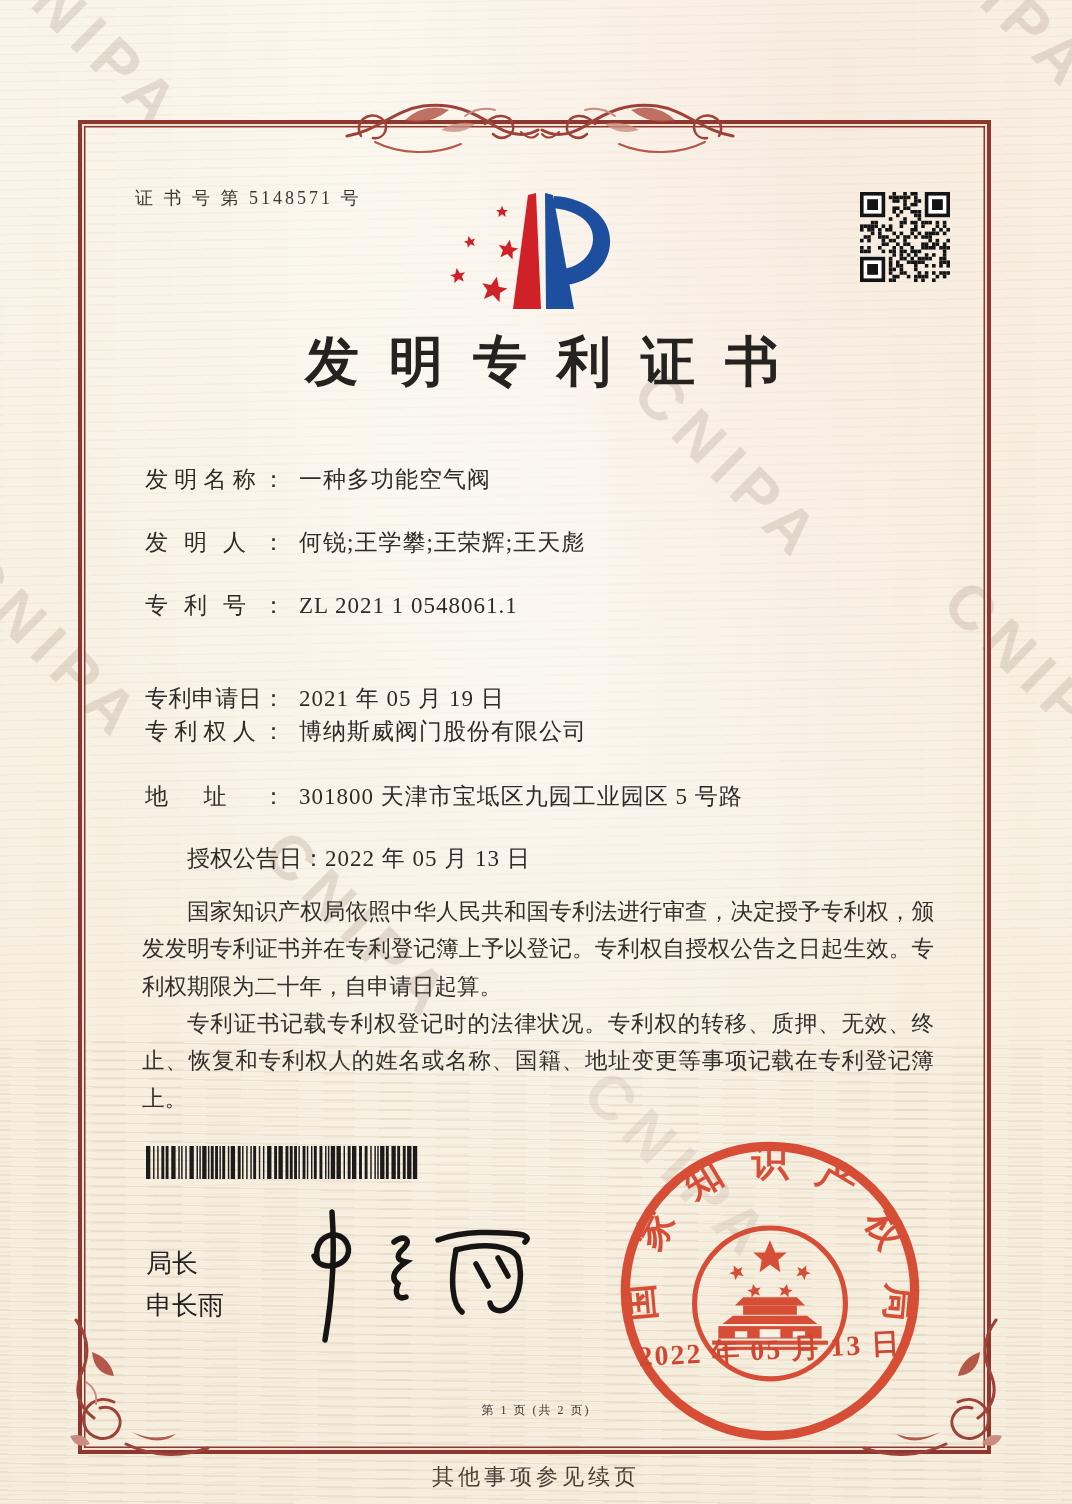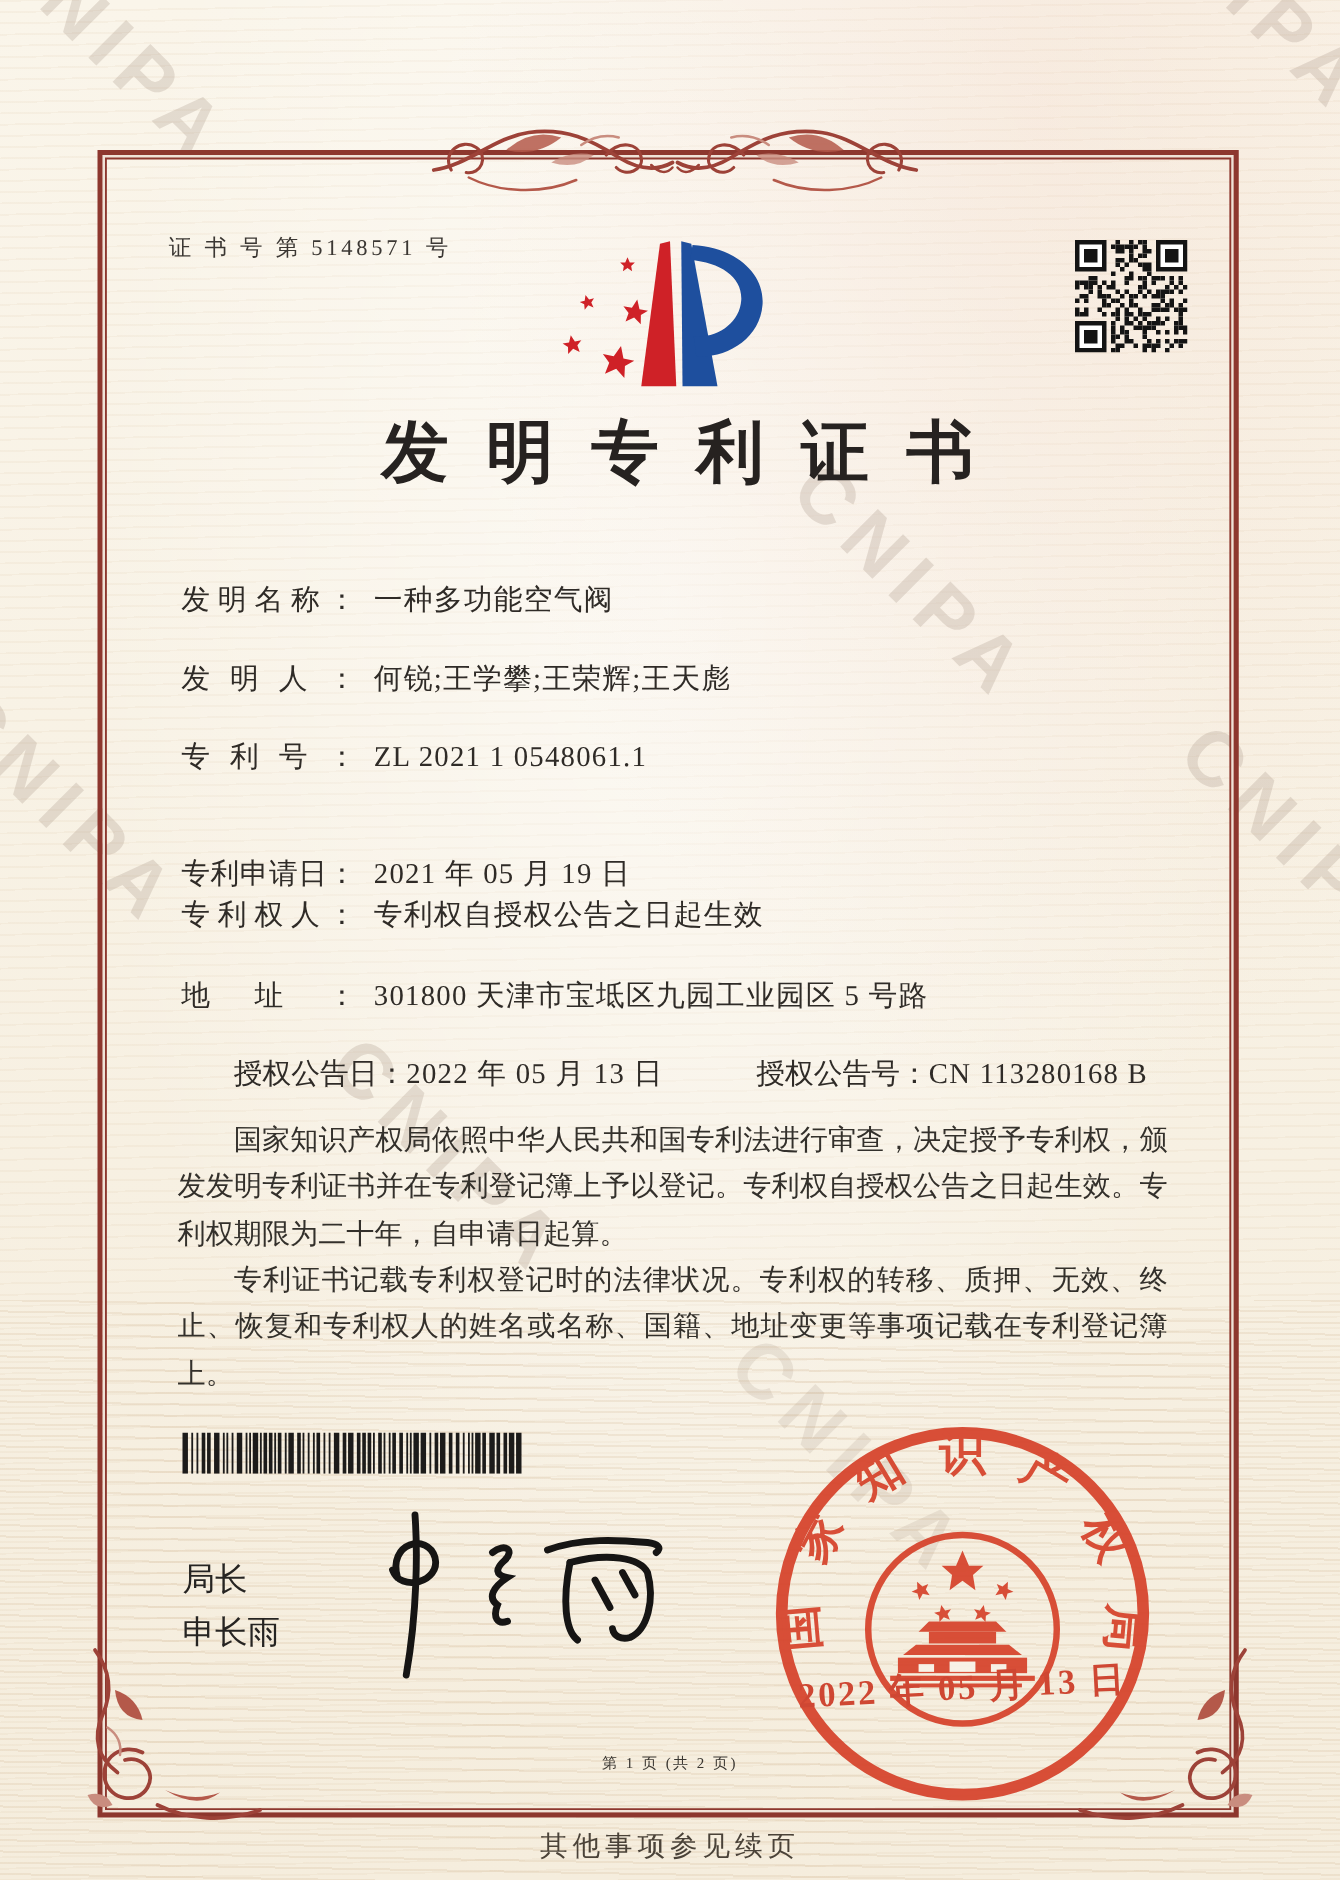--- a/index.html
+++ b/index.html
@@ -329,31 +329,28 @@
   <div class="abs fieldrow" style="top:526px;">
     <span class="flabel">发明人：</span><span class="fvalue">何锐;王学攀;王荣辉;王天彪</span>
   </div>
   <div class="abs fieldrow" style="top:589px;">
     <span class="flabel">专利号：</span><span class="fvalue">ZL 2021 1 0548061.1</span>
   </div>
   <div class="abs fieldrow" style="top:682px;">
     <span class="flabel">专利申请日：</span><span class="fvalue">2021 年 05 月 19 日</span>
   </div>
   <div class="abs fieldrow" style="top:715px;">
-    <span class="flabel">专利权人：</span><span class="fvalue">专利权自授权公告之日起生效</span>
+    <span class="flabel">专利权人：</span><span class="fvalue">博纳斯威阀门股份有限公司</span>
   </div>
   <div class="abs fieldrow" style="top:780px;">
     <span class="flabel">地址：</span><span class="fvalue">301800 天津市宝坻区九园工业园区 5 号路</span>
   </div>
 
   <div class="abs grant" style="left:145px;top:843px;">
     <span>授权公告日：</span><span style="letter-spacing:1px;">2022 年 05 月 13 日</span>
-  </div>
-  <div class="abs grant" style="left:563px;top:843px;">
-    <span>授权公告号：</span><span style="letter-spacing:1px;">CN 113280168 B</span>
   </div>
 
   <div class="abs paras">
     <p>国家知识产权局依照中华人民共和国专利法进行审查，决定授予专利权，颁发发明专利证书并在专利登记簿上予以登记。专利权自授权公告之日起生效。专利权期限为二十年，自申请日起算。</p>
     <p>专利证书记载专利权登记时的法律状况。专利权的转移、质押、无效、终止、恢复和专利权人的姓名或名称、国籍、地址变更等事项记载在专利登记簿上。</p>
   </div>
 
   <svg class="abs" id="barcode" style="left:145px;top:1146px;" width="276" height="33" viewBox="0 0 276 33">
       <rect x="1" y="0" width="4.35" height="33" fill="#1c1b1a"></rect>
       <rect x="8.05" y="0" width="1.45" height="33" fill="#1c1b1a"></rect>

